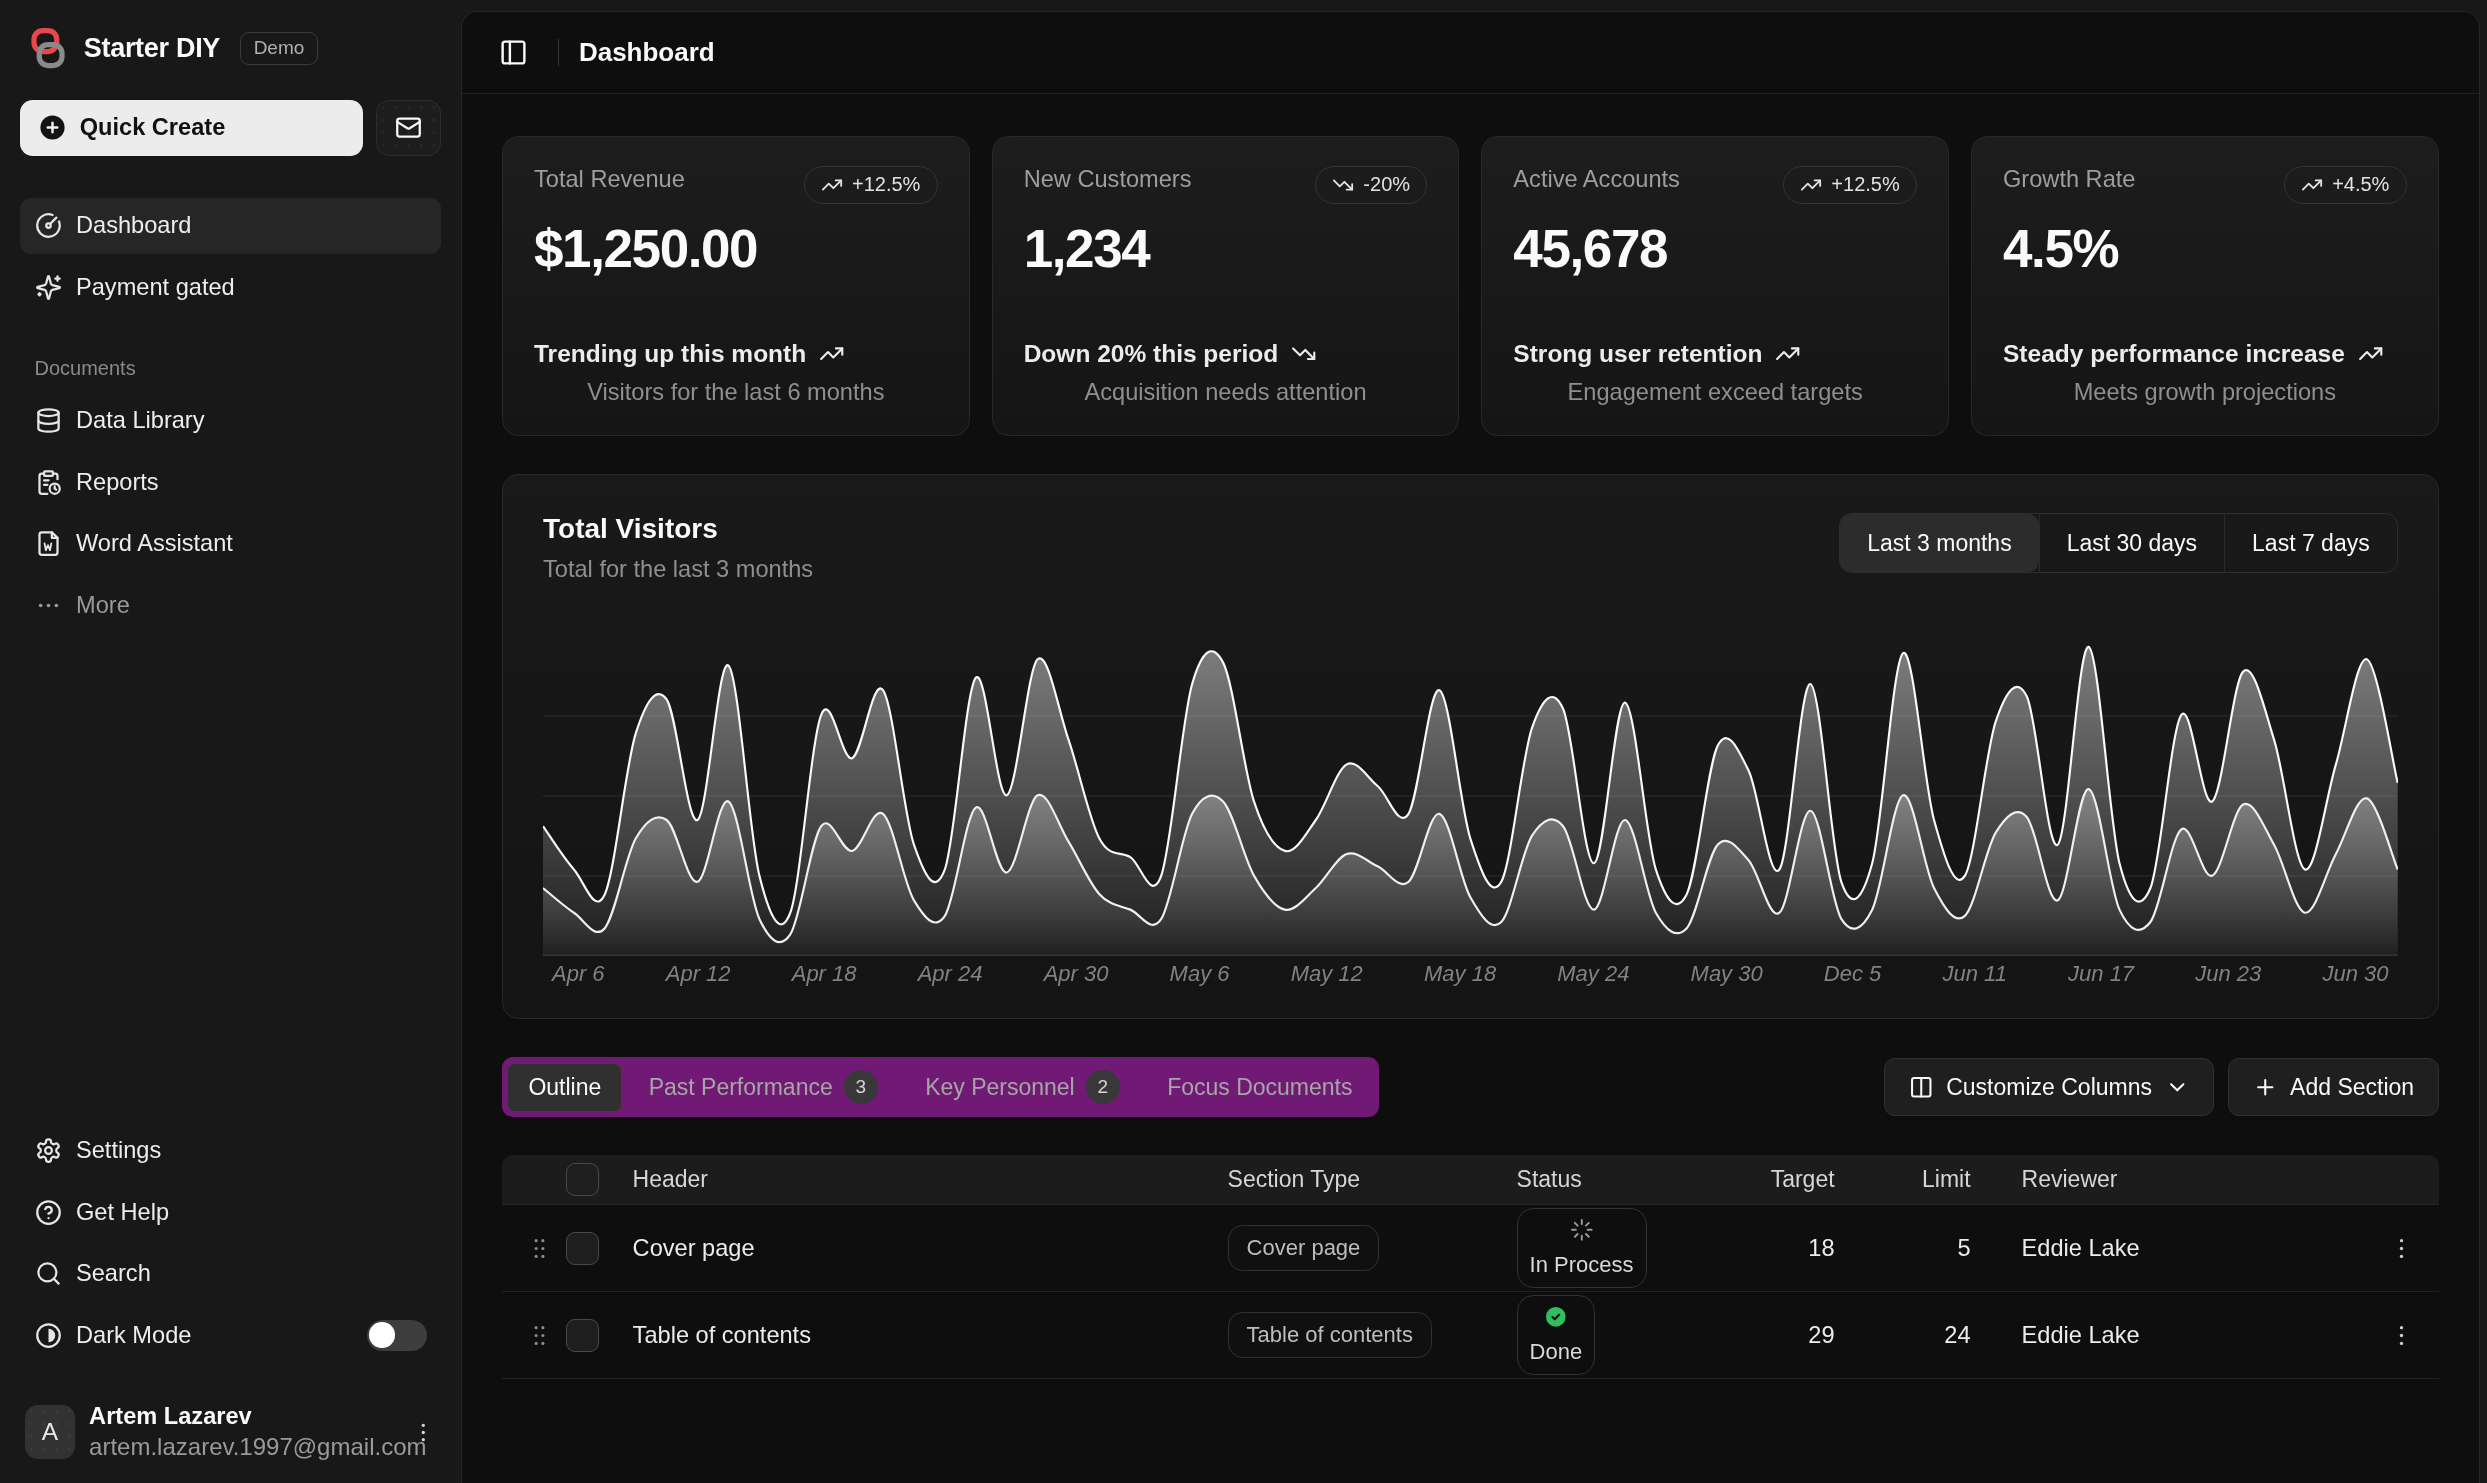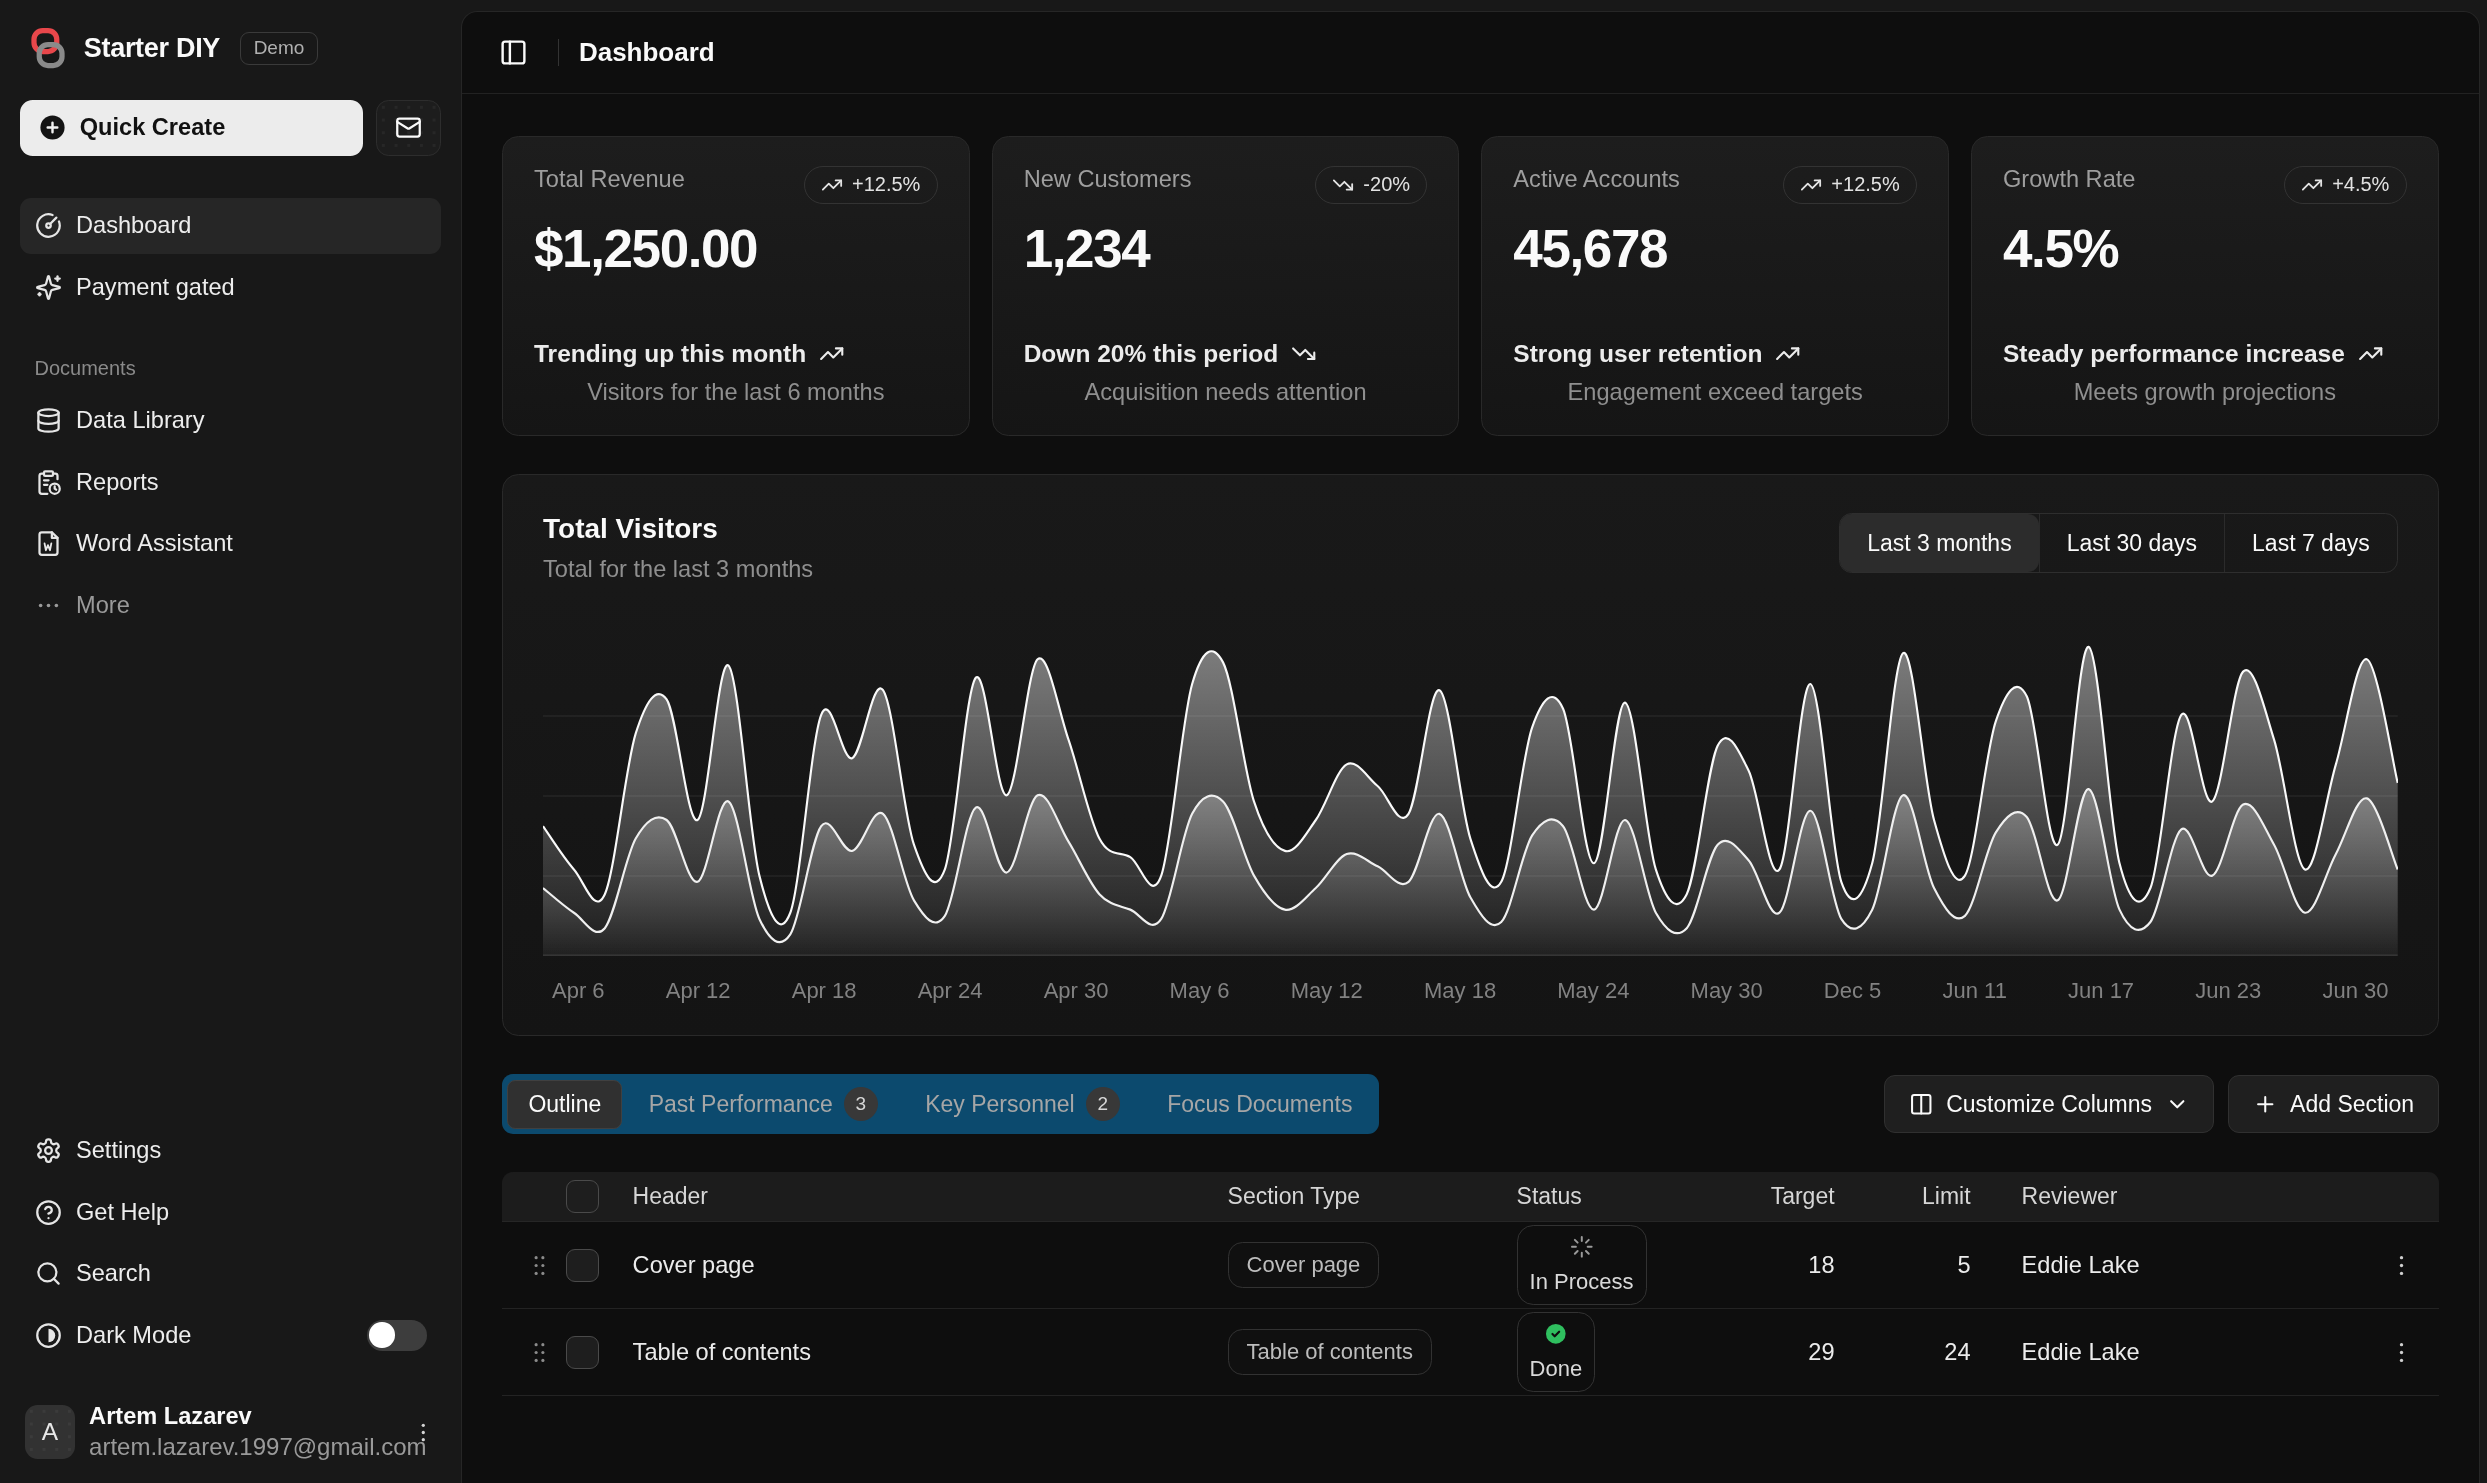--- a/index.html
+++ b/index.html
@@ -78,26 +78,26 @@
     background:linear-gradient(180deg,#191919 0%,#141414 100%); }
   .chart-head { display:flex; align-items:flex-start; justify-content:space-between; }
   .chart-title { font-size:28px; font-weight:700; }
   .chart-sub { margin-top:11px; font-size:23.6px; color:#8f8f8f; }
   .segmented { display:flex; border:0.9px solid #2e2e2e; border-radius:12.7px; overflow:hidden; height:60px; }
   .segment { display:flex; align-items:center; padding:0 27px; font-size:23px; color:#fafafa; cursor:pointer; background:transparent; border:none; }
   .segment + .segment { border-left:0.9px solid #2b2b2b; }
   .segment.active { background:#2c2c2c; border-radius:11px; }
   .plot-wrap { margin-top:53px; }
   .plot-wrap svg.chart { display:block; width:100%; height:320px; }
-  .ticks { display:flex; justify-content:space-between; margin-top:22px; padding:0 9px; }
+  .ticks { display:flex; justify-content:space-between; margin-top:5px; padding:0 9px;font-style:italic; }
   .ticks span { font-size:22px; color:#828282; }
 
   
   .sections-row { display:flex; align-items:center; justify-content:space-between; }
-  .tabs-list { display:flex; align-items:center; gap:5.4px; background:#0c4a6e; border-radius:11px; padding:4.5px 5.4px; height:60px; }
+  .tabs-list { display:flex; align-items:center; gap:5.4px; background:#701a75; border-radius:11px; padding:4.5px 5.4px; height:60px; }
   .tab { display:flex; align-items:center; gap:11px; height:49px; padding:0 20px; border-radius:8.2px; font-size:23px;
     color:#a6a6a6; cursor:pointer; background:transparent; border:0.9px solid transparent; }
   .tab.active { background:#303030; border-color:#404040; color:#fafafa; }
   .tab-badge { min-width:34px; height:34px; border-radius:907px; background:#383838; color:#d6d6d6;
     display:flex; align-items:center; justify-content:center; font-size:19px; padding:0 5.4px; }
   .sec-actions { display:flex; gap:14.5px; }
   .ghost-btn { display:flex; align-items:center; gap:12.7px; height:58px; padding:0 23.6px; border-radius:11px;
     background:#1f1f1f; border:0.9px solid #303030; color:#fafafa; font-size:23px; font-weight:500; cursor:pointer; }
   .ghost-btn .ic { width:24.5px; height:24.5px; }
 

